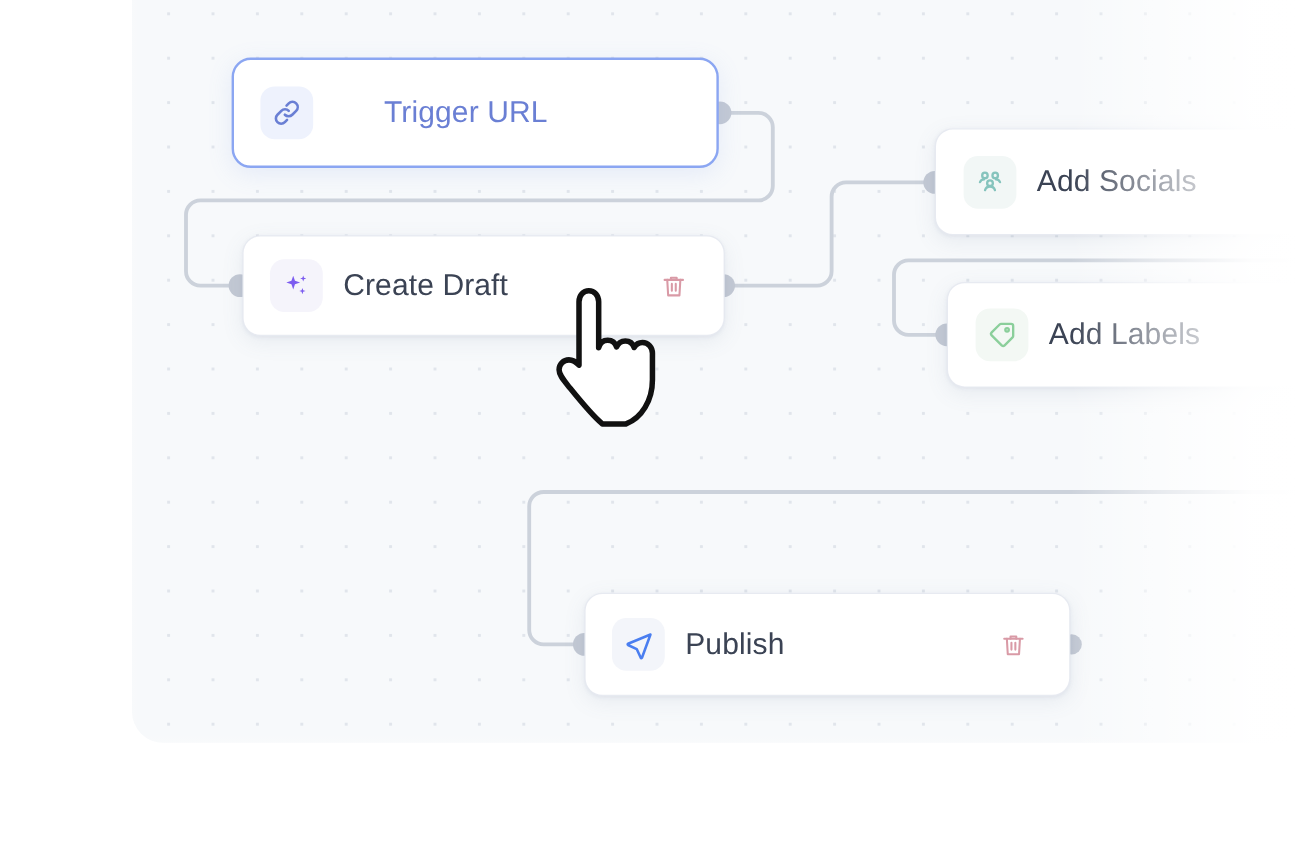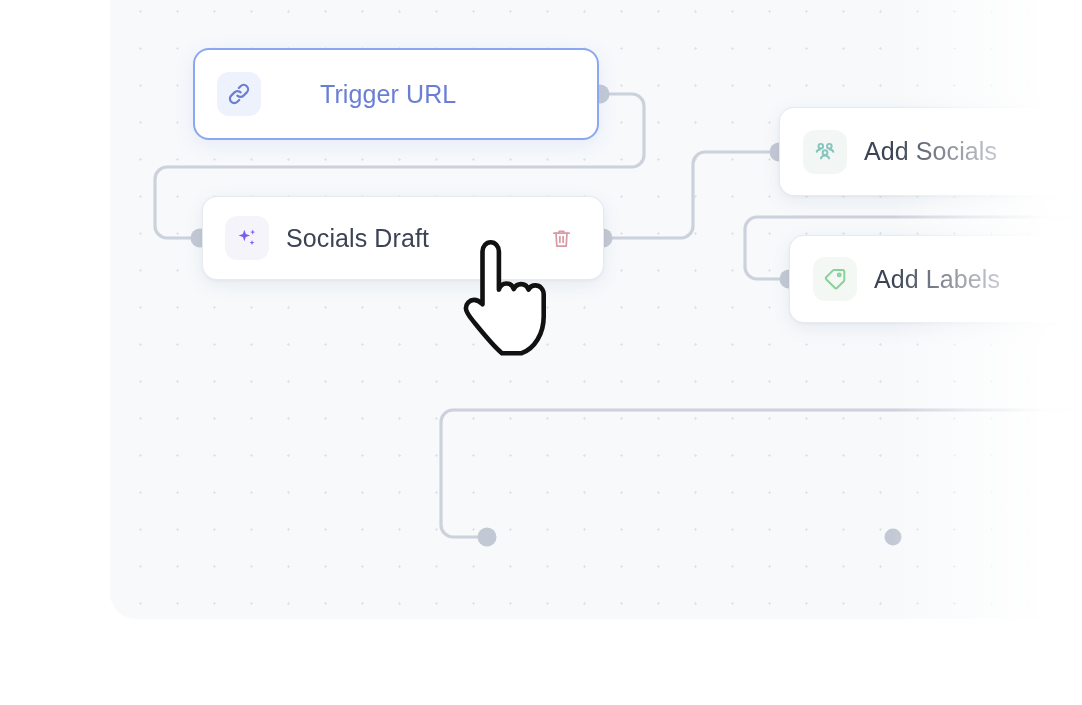--- a/index.html
+++ b/index.html
@@ -232,21 +232,21 @@
   </div>
 
   <div class="node" id="node-create">
     <span class="icon-tile">
       <svg width="27" height="27" viewBox="0 0 24 24" fill="#7c5cf0">
         <path d="M9.2 4.2 10.5 8 14.3 9.3 10.5 10.6 9.2 14.4 7.9 10.6 4.1 9.3 7.9 8 Z"></path>
         <path d="M16.6 4.0 17.2 5.7 18.9 6.3 17.2 6.9 16.6 8.6 16.0 6.9 14.3 6.3 16.0 5.7 Z"></path>
         <path d="M16.0 13.3 16.6 15.0 18.3 15.6 16.6 16.2 16.0 17.9 15.4 16.2 13.7 15.6 15.4 15.0 Z"></path>
       </svg>
     </span>
-    <span class="node-label">Socials Draft</span>
+    <span class="node-label">Create Draft</span>
     <span class="trash">
       <svg width="23" height="23" viewBox="0 0 24 24" fill="none" stroke="#d99aa6" stroke-width="1.8" stroke-linecap="round" stroke-linejoin="round">
         <path d="M4 6.5h16"></path>
         <path d="M9.5 6.5V4.6h5v1.9"></path>
         <path d="M6.3 6.5 7.1 20h9.8l.8-13.5"></path>
         <path d="M10.3 10v6M13.7 10v6"></path>
       </svg>
     </span>
   </div>
 
@@ -267,20 +267,36 @@
   <div class="node" id="node-labels">
     <span class="icon-tile">
       <svg width="26" height="26" viewBox="0 0 24 24" fill="none" stroke="#8bcf9b" stroke-width="1.8" stroke-linecap="round" stroke-linejoin="round">
         <path d="M11.3 3.6H19a1.6 1.6 0 0 1 1.6 1.6v7.7a1.6 1.6 0 0 1-.47 1.13l-6.1 6.1a1.6 1.6 0 0 1-2.26 0l-7.7-7.7a1.6 1.6 0 0 1 0-2.26l6.1-6.1a1.6 1.6 0 0 1 1.13-.47Z"></path>
         <circle cx="15.9" cy="8.2" r="1.35"></circle>
       </svg>
     </span>
     <span class="node-label">Add Labels</span>
   </div>
 
+  <div class="node" id="node-publish">
+    <span class="icon-tile">
+      <svg width="27" height="27" viewBox="0 0 24 24" fill="none" stroke="#4a7ef0" stroke-width="1.9" stroke-linecap="round" stroke-linejoin="round">
+        <path d="M20.5 4.2 3.9 11.1a.5.5 0 0 0-.05.9l6.45 3.0 3.0 6.45a.5.5 0 0 0 .9-.05Z"></path>
+      </svg>
+    </span>
+    <span class="node-label">Publish</span>
+    <span class="trash">
+      <svg width="23" height="23" viewBox="0 0 24 24" fill="none" stroke="#d99aa6" stroke-width="1.8" stroke-linecap="round" stroke-linejoin="round">
+        <path d="M4 6.5h16"></path>
+        <path d="M9.5 6.5V4.6h5v1.9"></path>
+        <path d="M6.3 6.5 7.1 20h9.8l.8-13.5"></path>
+        <path d="M10.3 10v6M13.7 10v6"></path>
+      </svg>
+    </span>
+  </div>
 
   <div id="fade-right"></div>
   <div id="fade-bottom"></div>
   <div id="fade-left"></div>
 
   <div id="cursor">
     <svg width="104" height="120" viewBox="0 0 104 120">
       <path d="M20.5 13.5c0-5.2 3.6-9.2 8.2-9.2 4.6 0 8.2 4 8.2 9.2v38.2c1.1-3.6 3.9-6.2 7.5-6.2 3.6 0 6.4 2.2 7.4 5.6 1.3-3.0 4.0-5.0 7.3-5.0 3.5 0 6.3 2.2 7.4 5.5 1.4-2.6 3.9-4.2 6.9-4.2 4.6 0 8.3 3.8 8.3 9.0v22.0c0 17.4-9.0 31.9-22.0 36.8l-.2.1H40.0l-.3-.3C31.1 108 20.0 94.0 11.4 83.4 6.6 77.5 3.9 74.0 3.9 70.2c0-4.6 3.7-8.3 8.2-8.3 3.0 0 5.6 1.4 8.4 4.4V13.5Z" fill="#ffffff" stroke="#111111" stroke-width="4.6" stroke-linejoin="round" stroke-linecap="round"></path>
     </svg>
   </div>

